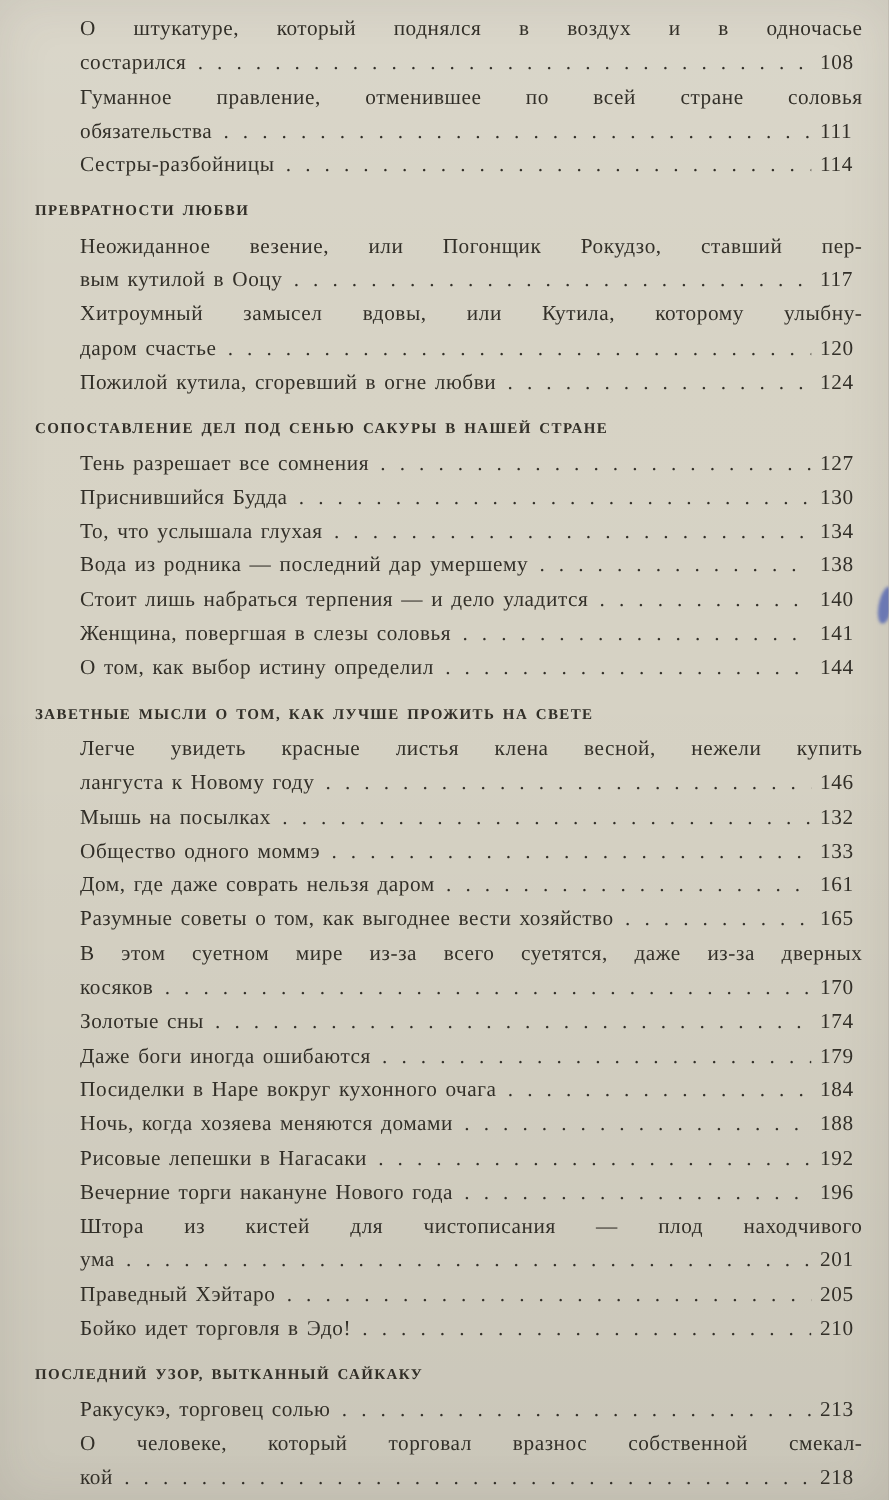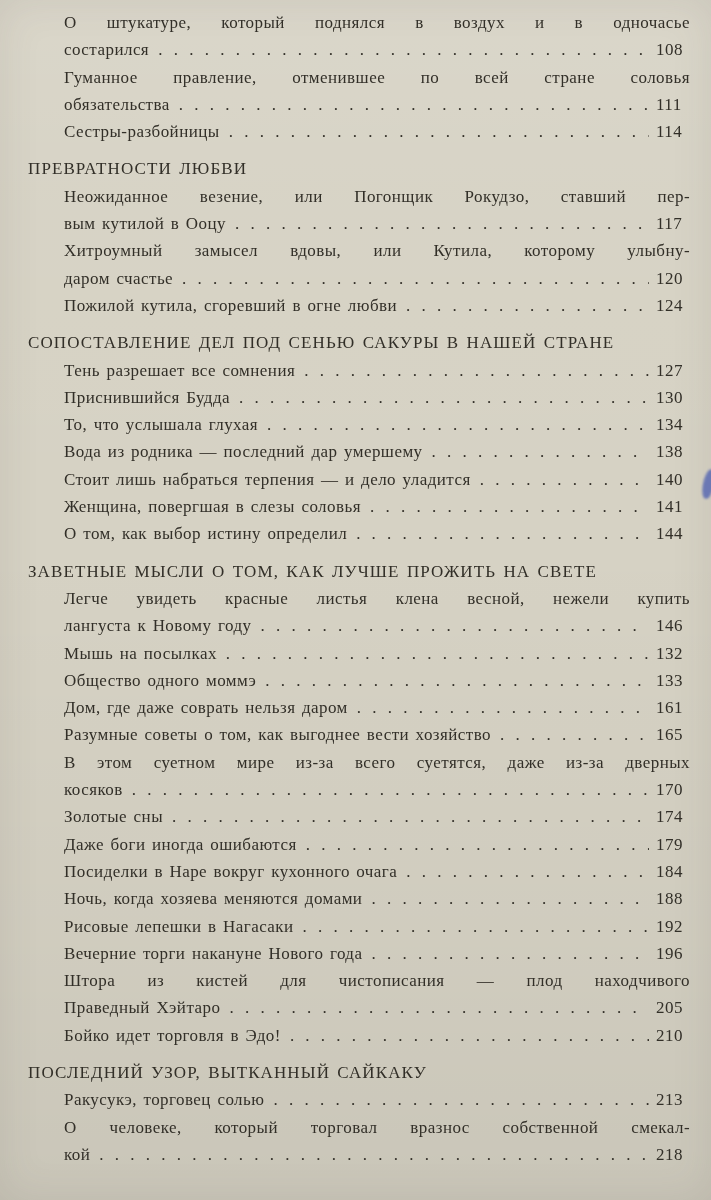--- a/index.html
+++ b/index.html
@@ -20,22 +20,22 @@
       rgba(0,0,0,0.00) 45%,
       rgba(0,0,0,0.03) 80%,
       rgba(0,0,0,0.06) 100%);
     box-shadow: inset 0 0 40px rgba(90,85,70,0.12);
     padding: 9px 21px 0 28px;
     color: var(--text, #322f28);
   }
   .toc { width: 100%; }
   .toc-section + .toc-section { margin-top: 10px; }
   .heading {
-    font-size: 17px;
-    font-weight: 400;
+    font-size: 12px;
+    font-weight: 700;
     letter-spacing: 1.1px;
     word-spacing: 2px;
     line-height: 27.3px;
     white-space: nowrap;
   }
   .entry {
     margin-left: 36px;
     font-size: 17px;
     font-weight: 400;
   }
@@ -275,20 +275,25 @@
         </div>
         <div class="entry">
           <div class="line last">
             <span class="txt">Вечерние торги накануне Нового года</span>
             <span class="leader"></span>
             <span class="pagenum">196</span>
           </div>
         </div>
         <div class="entry">
           <div class="line cont">Штора из кистей для чистописания — плод находчивого</div>
+          <div class="line last">
+            <span class="txt">ума</span>
+            <span class="leader"></span>
+            <span class="pagenum">201</span>
+          </div>
         </div>
         <div class="entry">
           <div class="line last">
             <span class="txt">Праведный Хэйтаро</span>
             <span class="leader"></span>
             <span class="pagenum">205</span>
           </div>
         </div>
         <div class="entry">
           <div class="line last">

